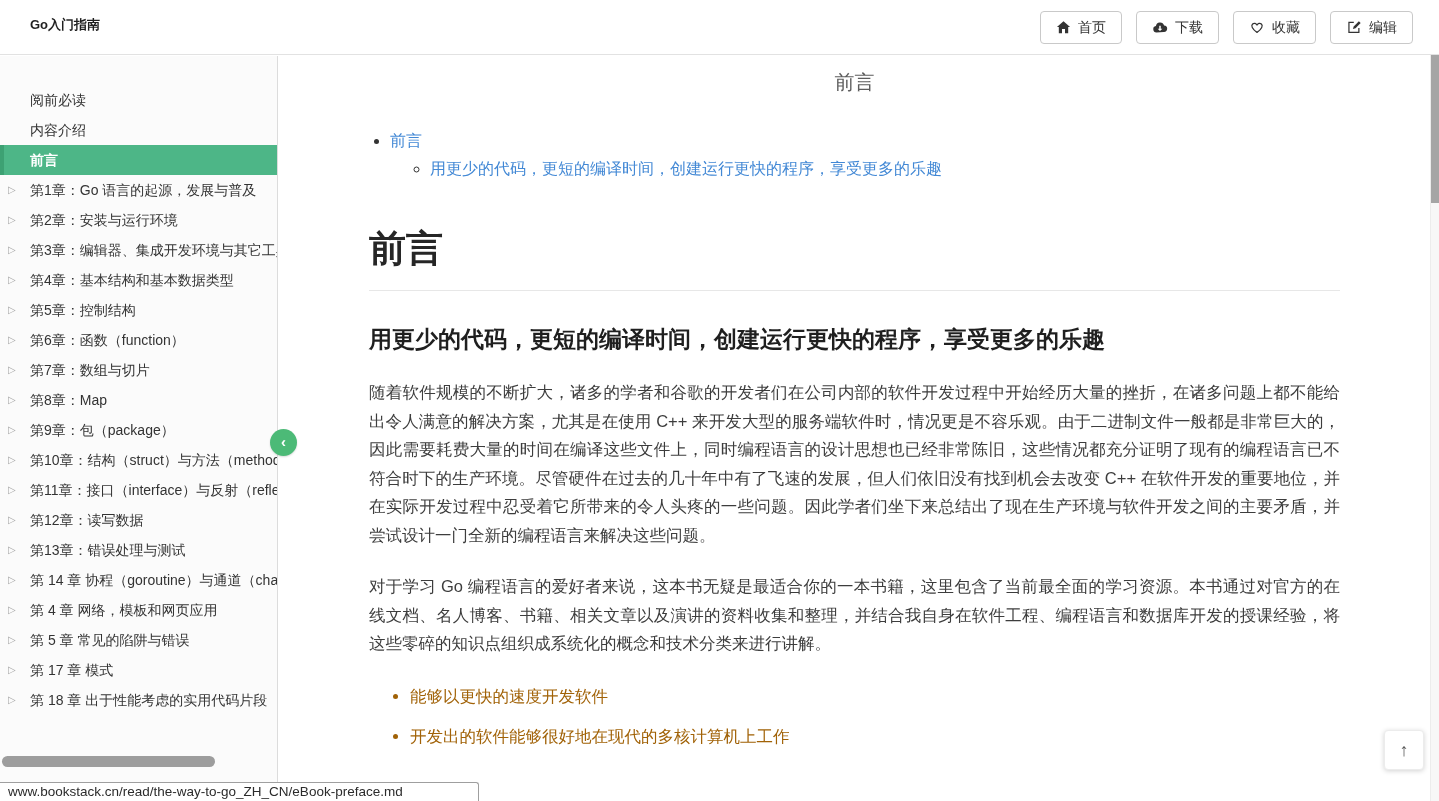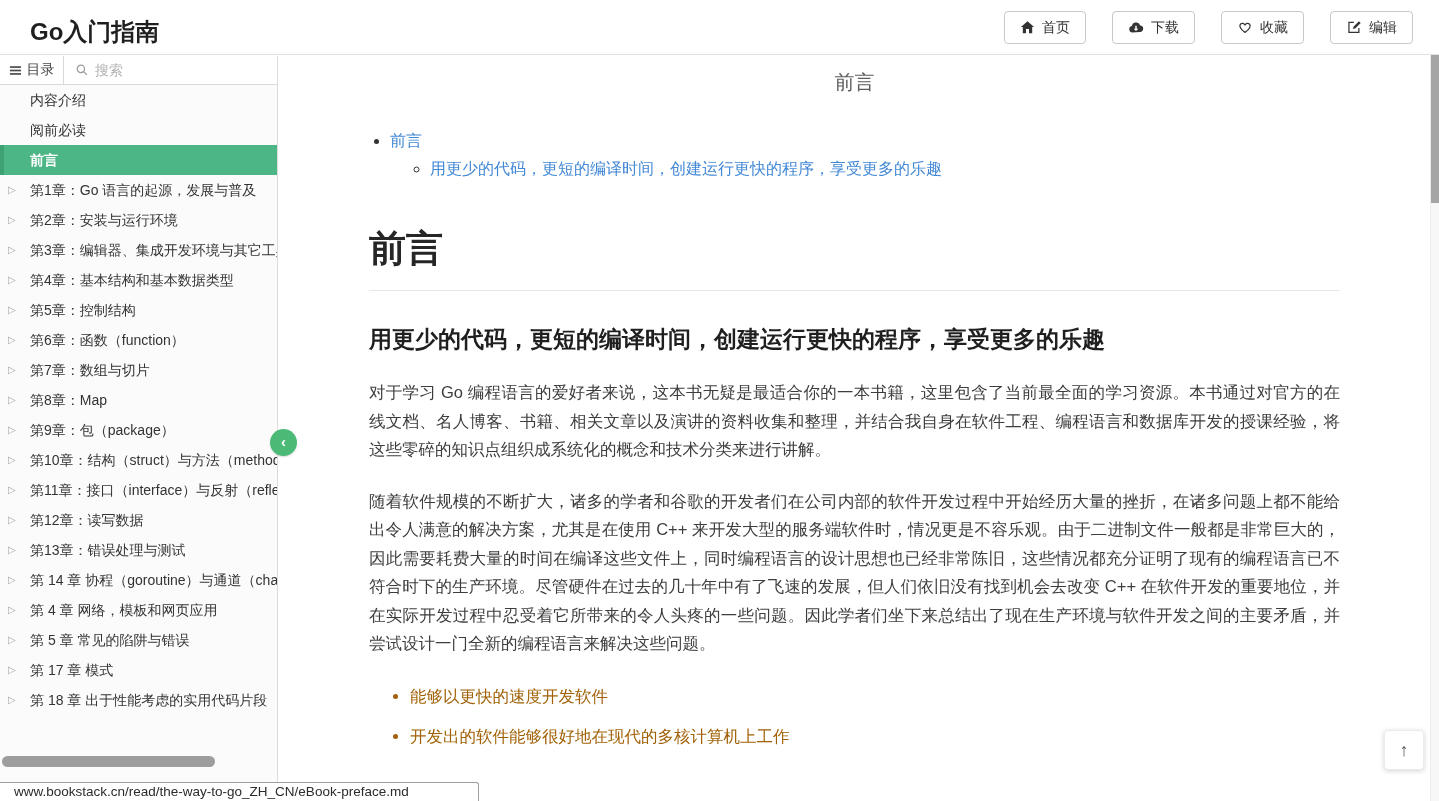--- a/index.html
+++ b/index.html
@@ -3,22 +3,22 @@
 <meta charset="utf-8">
 <style>
   * { margin:0; padding:0; box-sizing:border-box; }
   html,body { width:1439px; height:801px; overflow:hidden; background:#fff;
     font-family:"Liberation Sans","DejaVu Sans",sans-serif; color:#333; }
   .app { position:relative; width:1439px; height:801px; overflow:hidden; }
 
   
   .header { position:absolute; top:0; left:0; right:0; height:55px; background:#fff;
     border-bottom:1px solid #e2e2e2; z-index:20; }
-  .book-title { position:absolute; left:30px; top:16px; font-size:24px; font-weight:bold; color:#1f1f1f; }
-  .header-actions { position:absolute; right:26px; top:11px; display:flex; gap:26px; }
+  .book-title { position:absolute; left:30px; top:16px; font-size:13px; font-weight:bold; color:#1f1f1f; }
+  .header-actions { position:absolute; right:26px; top:11px; display:flex; gap:14px; }
   .hbtn { display:flex; align-items:center; gap:7px; height:33px; padding:0 15px;
     border:1px solid #c9c9c9; border-radius:4px; background:#fff; font-size:14px; color:#333; cursor:pointer; }
   .hbtn svg { display:block; }
 
   
   .sidebar { position:absolute; top:56px; left:0; width:278px; bottom:0; background:#fbfbfb;
     border-right:1px solid #dcdcdc; z-index:5; }
   .side-tabbar { position:absolute; top:0; left:0; right:0; height:29px; border-bottom:1px solid #d9d9d9;
     display:flex; background:#fdfdfd; }
   .toc-tab { width:64px; display:flex; align-items:center; justify-content:center; gap:5px;
@@ -70,21 +70,21 @@
   .vscroll { position:absolute; right:0; top:45px; width:9px; bottom:0; background:#f7f7f7;
     border-left:1px solid #ececec; z-index:15; }
   .vscroll .thumb { position:absolute; left:0; right:0; top:8px; height:150px; background:#a5a5a5; }
 
   
   .scrolltop-btn { position:absolute; right:15px; bottom:31px; width:40px; height:40px; background:#fff;
     border:1px solid #ececec; border-radius:4px; box-shadow:0 1px 5px rgba(0,0,0,.18); z-index:30;
     text-align:center; line-height:38px; font-size:18px; font-weight:bold; color:#555; cursor:pointer; }
   .statusbar { position:absolute; left:0; bottom:0; height:19px; width:479px; background:#fff;
     border:1px solid #9f9f9f; border-left:none; border-bottom:none; border-top-right-radius:3px;
-    z-index:40; font-size:13.5px; color:#2b2b2b; line-height:17px; padding-left:14px;
+    z-index:40; font-size:13.5px; color:#2b2b2b; line-height:17px; padding-left:8px;
     white-space:nowrap; overflow:hidden; }
 </style>
 </head>
 <body>
 
 <div class="app">
 
   <div class="header">
     <div class="book-title">Go入门指南</div>
     <div class="header-actions">
@@ -111,43 +111,24 @@
         <svg width="16" height="15" viewBox="0 0 16 16">
             <path fill="none" stroke="#333" stroke-width="1.3" d="M13.2 8.6v4.6H2.6V2.6h5.2"></path>
             <path fill="#333" d="M6.8 9.6l.9-2.8 5.5-5.4 1.9 1.9-5.5 5.4z"></path>
           </svg>
         <span>编辑</span>
       </button>
     </div>
   </div>
 
   <div class="sidebar">
-    <div class="side-tabbar">
-      <div class="toc-tab">
-        <svg width="13" height="13" viewBox="0 0 14 14">
-            <g fill="#4a4a4a">
-              <rect x="1" y="2.4" width="12" height="1.8"></rect>
-              <rect x="1" y="6.1" width="12" height="1.8"></rect>
-              <rect x="1" y="9.8" width="12" height="1.8"></rect>
-            </g>
-          </svg>
-        <span>目录</span>
-      </div>
-      <div class="side-search">
-        <svg width="14" height="14" viewBox="0 0 16 16">
-            <circle cx="6.7" cy="6.7" r="4.2" fill="none" stroke="#9a9a9a" stroke-width="1.4"></circle>
-            <line x1="10" y1="10" x2="13.6" y2="13.6" stroke="#9a9a9a" stroke-width="1.4"></line>
-          </svg>
-        <input type="text" placeholder="搜索" style="">
-      </div>
-    </div>
 
     <div class="side-nav">
+      <div class="nav-item"><span class="nav-label">阅前必读</span></div>
       <div class="nav-item"><span class="nav-label">内容介绍</span></div>
-      <div class="nav-item"><span class="nav-label">阅前必读</span></div>
       <div class="nav-item active"><span class="nav-label">前言</span></div>
       <div class="nav-item"><span class="caret">▷</span><span class="nav-label">第1章：Go 语言的起源，发展与普及</span></div>
       <div class="nav-item"><span class="caret">▷</span><span class="nav-label">第2章：安装与运行环境</span></div>
       <div class="nav-item"><span class="caret">▷</span><span class="nav-label">第3章：编辑器、集成开发环境与其它工具</span></div>
       <div class="nav-item"><span class="caret">▷</span><span class="nav-label">第4章：基本结构和基本数据类型</span></div>
       <div class="nav-item"><span class="caret">▷</span><span class="nav-label">第5章：控制结构</span></div>
       <div class="nav-item"><span class="caret">▷</span><span class="nav-label">第6章：函数（function）</span></div>
       <div class="nav-item"><span class="caret">▷</span><span class="nav-label">第7章：数组与切片</span></div>
       <div class="nav-item"><span class="caret">▷</span><span class="nav-label">第8章：Map</span></div>
       <div class="nav-item"><span class="caret">▷</span><span class="nav-label">第9章：包（package）</span></div>
@@ -186,22 +167,22 @@
             <li>
               <a class="toc-link">用更少的代码，更短的编译时间，创建运行更快的程序，享受更多的乐趣</a>
             </li>
           </ul>
         </li>
       </ul>
 
       <h1 class="doc-h1">前言</h1>
       <h2 class="doc-h2">用更少的代码，更短的编译时间，创建运行更快的程序，享受更多的乐趣</h2>
 
+      <p class="doc-p">随着软件规模的不断扩大，诸多的学者和谷歌的开发者们在公司内部的软件开发过程中开始经历大量的挫折，在诸多问题上都不能给出令人满意的解决方案，尤其是在使用 C++ 来开发大型的服务端软件时，情况更是不容乐观。由于二进制文件一般都是非常巨大的，因此需要耗费大量的时间在编译这些文件上，同时编程语言的设计思想也已经非常陈旧，这些情况都充分证明了现有的编程语言已不符合时下的生产环境。尽管硬件在过去的几十年中有了飞速的发展，但人们依旧没有找到机会去改变 C++ 在软件开发的重要地位，并在实际开发过程中忍受着它所带来的令人头疼的一些问题。因此学者们坐下来总结出了现在生产环境与软件开发之间的主要矛盾，并尝试设计一门全新的编程语言来解决这些问题。</p>
       <p class="doc-p">对于学习 Go 编程语言的爱好者来说，这本书无疑是最适合你的一本书籍，这里包含了当前最全面的学习资源。本书通过对官方的在线文档、名人博客、书籍、相关文章以及演讲的资料收集和整理，并结合我自身在软件工程、编程语言和数据库开发的授课经验，将这些零碎的知识点组织成系统化的概念和技术分类来进行讲解。</p>
-      <p class="doc-p">随着软件规模的不断扩大，诸多的学者和谷歌的开发者们在公司内部的软件开发过程中开始经历大量的挫折，在诸多问题上都不能给出令人满意的解决方案，尤其是在使用 C++ 来开发大型的服务端软件时，情况更是不容乐观。由于二进制文件一般都是非常巨大的，因此需要耗费大量的时间在编译这些文件上，同时编程语言的设计思想也已经非常陈旧，这些情况都充分证明了现有的编程语言已不符合时下的生产环境。尽管硬件在过去的几十年中有了飞速的发展，但人们依旧没有找到机会去改变 C++ 在软件开发的重要地位，并在实际开发过程中忍受着它所带来的令人头疼的一些问题。因此学者们坐下来总结出了现在生产环境与软件开发之间的主要矛盾，并尝试设计一门全新的编程语言来解决这些问题。</p>
 
       <ul class="doc-list">
         <li>能够以更快的速度开发软件</li>
         <li>开发出的软件能够很好地在现代的多核计算机上工作</li>
 
       </ul>
     </div>
   </div>
 
   <div class="vscroll">

